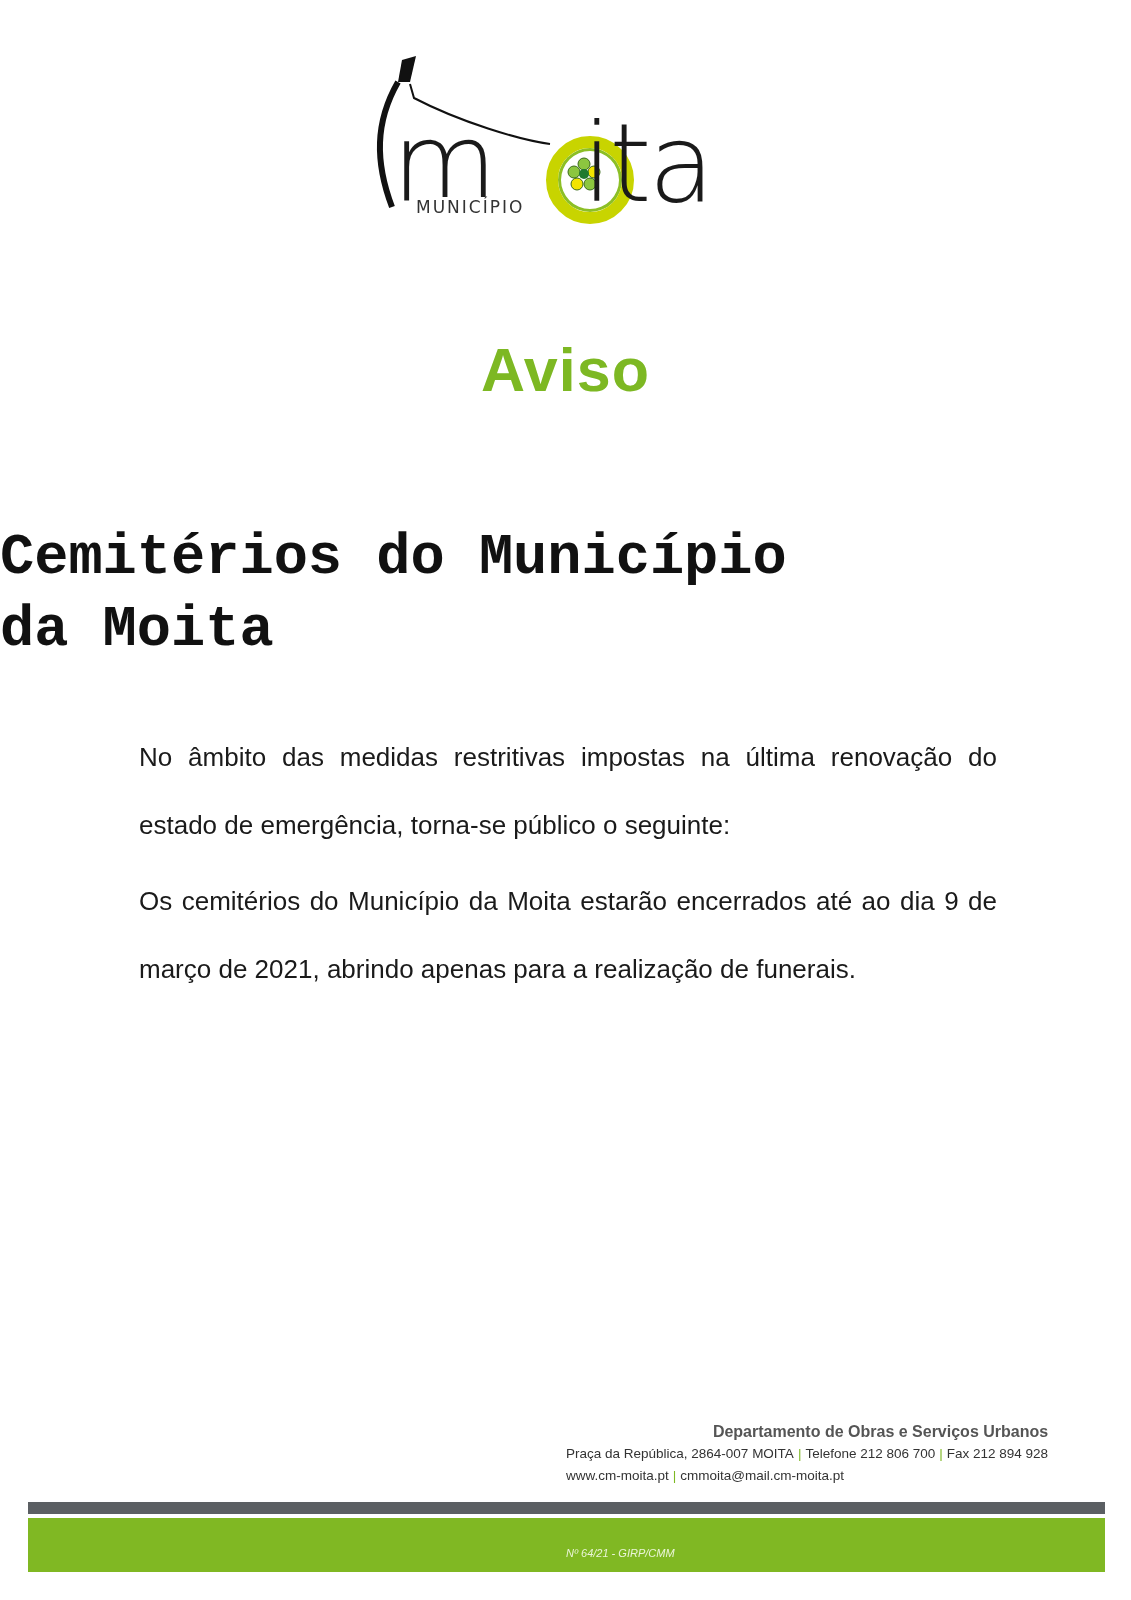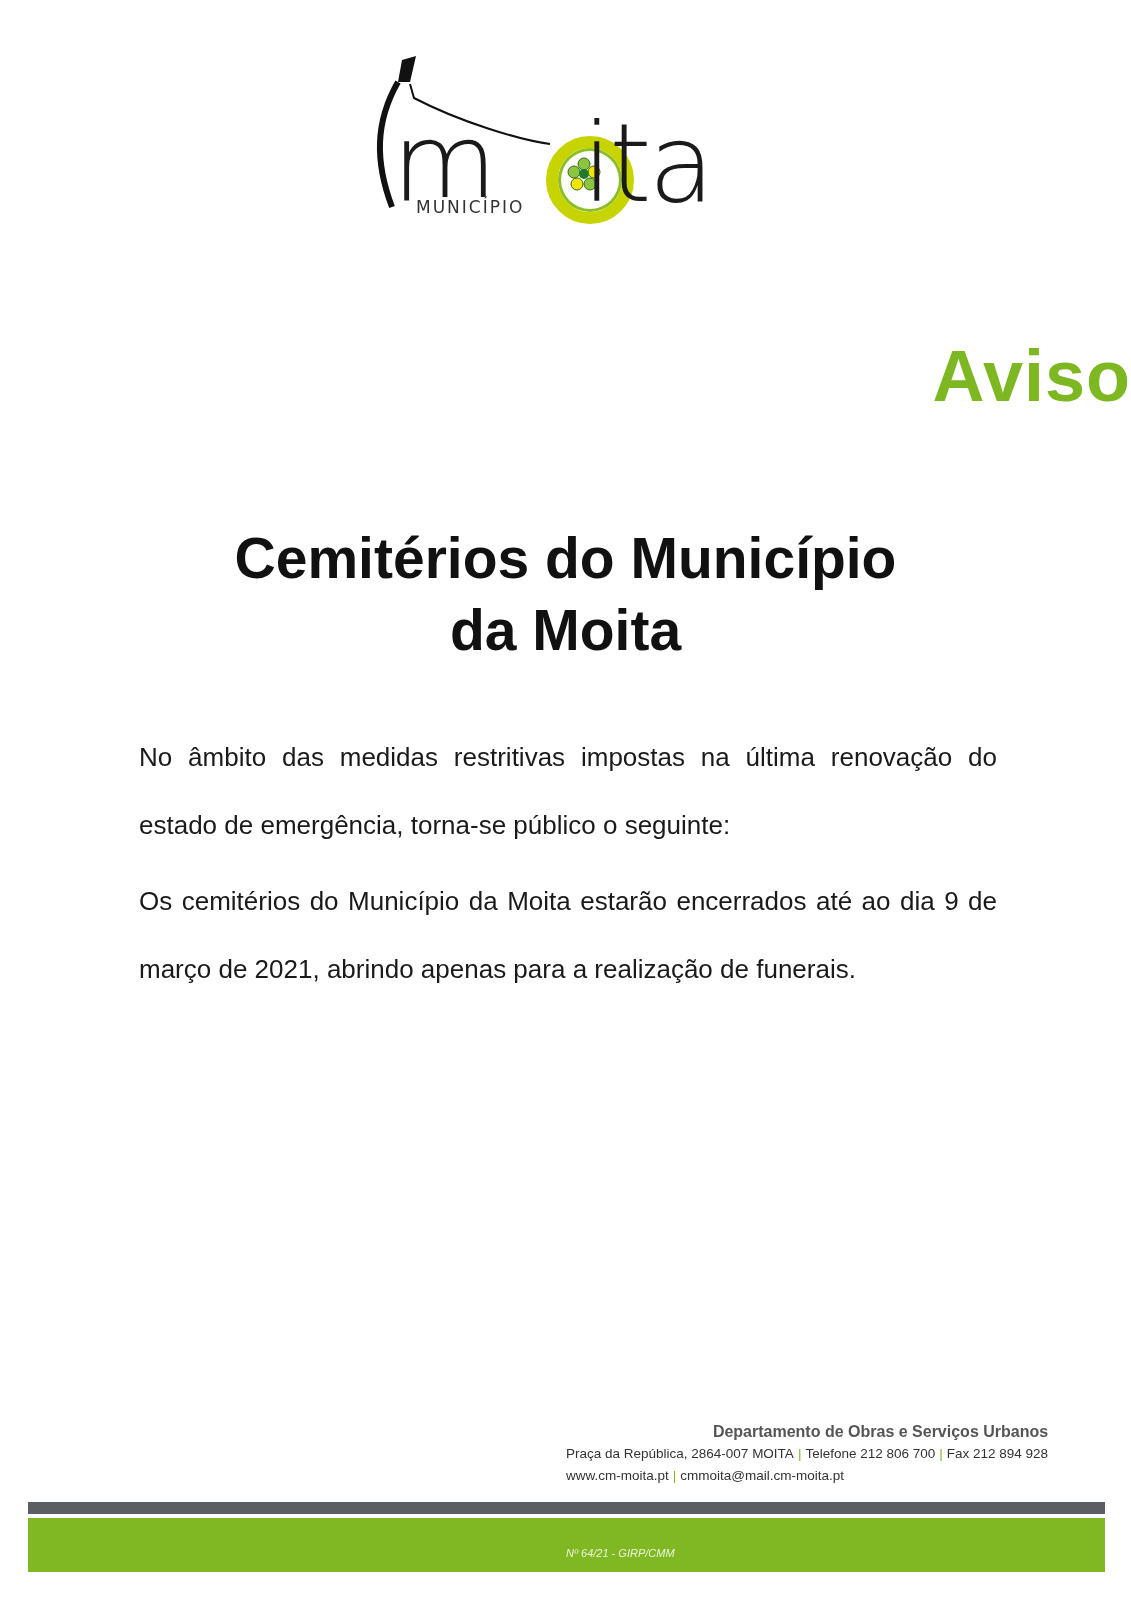--- a/index.html
+++ b/index.html
@@ -6,24 +6,24 @@
   body { width:1131px; height:1600px; position:relative; overflow:hidden;
          font-family:"Liberation Sans", sans-serif; color:#111; }
   .logo { position:absolute; left:370px; top:52px; width:390px; height:170px;text-decoration:underline; }
   .logo-word { position:absolute; left:22px; top:58px; font-family:"DejaVu Sans", sans-serif;
                font-size:108px; line-height:1; color:#1a1a1a; letter-spacing:-3px; font-weight:300; }
   .logo-sub { position:absolute; left:42px; top:145px; font-family:"DejaVu Sans", sans-serif;
               font-size:17px; letter-spacing:2px; color:#333; background:#fff; padding:0 4px; }
   .ring { position:absolute; left:176px; top:84px; width:64px; height:64px; border-radius:50%;
           border:12px solid #c8d400; box-shadow:0 0 0 3px #8cbf26 inset; background:#fff; }
   .flower { position:absolute; left:196px; top:104px; width:36px; height:36px; }
-  .title-aviso { position:absolute; left:0; width:1131px; top:335px; text-align:right;
-                 font-weight:bold; font-size:72px; color:#7db823; letter-spacing:1px; }
-  .subtitle { position:absolute; left:0; width:1131px; top:522px; text-align:center;
-              font-weight:bold; font-size:57px; line-height:72px; color:#111; }
+  .title-aviso { position:absolute; left:0; width:1131px; top:335px; text-align:center;
+                 font-weight:bold; font-size:61px; color:#7db823; letter-spacing:1px; }
+  .subtitle { position:absolute; left:0; width:1131px; top:522px; 
+              font-weight:bold; font-size:57px; line-height:72px; color:#111;font-family:Liberation Mono, monospace; }
   .body-text { position:absolute; left:139px; width:858px; top:723px; font-size:26px;
                line-height:68px; color:#1a1a1a; text-align:justify; }
   .body-text p { margin:0 0 8px 0; }
   .footer-info { position:absolute; left:566px; top:1421px; font-size:13.5px; color:#333; line-height:22px; }
   .footer-info .dept { font-weight:bold; font-size:16px; color:#555;text-align:right; }
   .sep { color:#7db823; padding:0 4px; }
   .bar-gray { position:absolute; left:28px; top:1502px; width:1077px; height:12px; background:#5b5f63; }
   .bar-green { position:absolute; left:28px; top:1518px; width:1077px; height:54px; background:#80b823; }
   .ref { position:absolute; left:566px; top:1547px; font-size:11px; color:#eaf5d8;font-style:italic; }
 </style>

